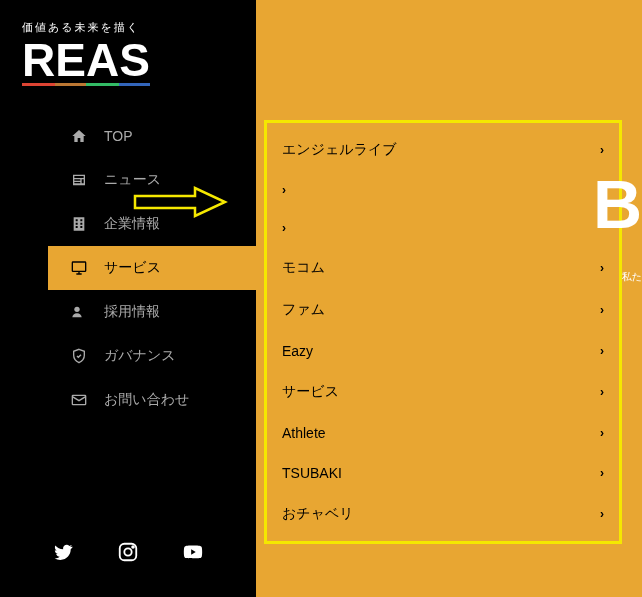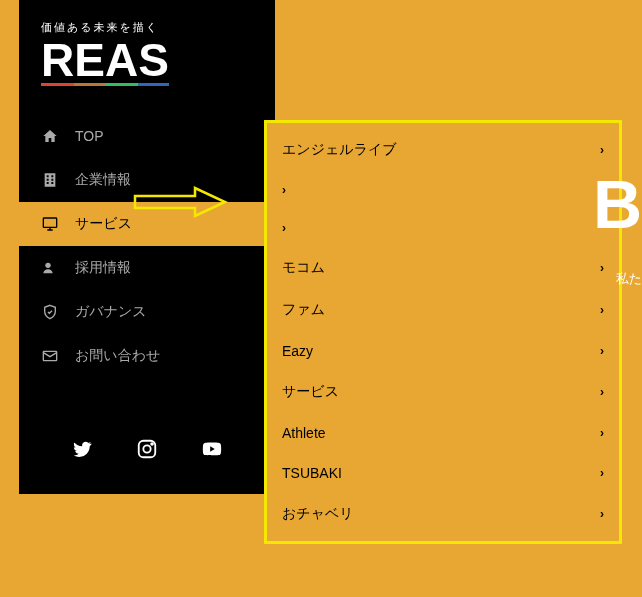--- a/index.html
+++ b/index.html
@@ -7,24 +7,23 @@
       font-family: -apple-system, BlinkMacSystemFont, "Segoe UI", "Hiragino Sans", "Hiragino Kaku Gothic ProN", Meiryo, sans-serif;
       background: #e8a632;
       width: 642px;
       height: 597px;
       display: flex;
       overflow: hidden;
     }
     .sidebar {
       width: 256px;
       background: #000;
-      height: 494px;
+      height: 597px;
       display: flex;
       flex-direction: column;
-      margin-left: 19px;
     }
     .logo-area {
       padding: 20px 22px 28px;
     }
     .tagline {
       color: #fff;
       font-size: 11px;
       letter-spacing: 2px;
       margin-bottom: 2px;
     }
@@ -36,21 +35,21 @@
     .logo-letter {
       font-size: 46px;
       font-weight: 900;
       line-height: 1;
       font-family: Arial, sans-serif;
     }
     .r1 { color: #fff; border-bottom: 3px solid #d43; }
     .e1 { color: #fff; border-bottom: 3px solid #b73; }
     .a1 { color: #fff; border-bottom: 3px solid #3b6; }
     .s1 { color: #fff; border-bottom: 3px solid #36b; }
-    .nav-menu { flex: 1; }
+    .nav-menu { flex: 1; padding-left: 48px; }
     .nav-item {
       display: flex;
       align-items: center;
       padding: 13px 22px;
       color: #aaa;
       font-size: 14px;
       cursor: pointer;
       gap: 16px;
     }
     .nav-item.active {
@@ -103,21 +102,21 @@
       color: #fff;
       font-size: 68px;
       font-weight: 900;
       font-family: Arial, sans-serif;
     }
     .page-subtext {
       position: absolute;
       right: 0;
       top: 270px;
       color: #fff;
-      font-size: 13px;
+      font-size: 10px;
     }
     .arrow {
       position: absolute;
       left: 130px;
       top: 182px;
       pointer-events: none;
     }
   </style>
 </head>
 <body>
@@ -134,20 +133,28 @@
   </div>
 
   <div class="nav-menu">
     <div class="nav-item">
       <span class="nav-icon">
         <svg width="16" height="16" viewBox="0 0 24 24" fill="currentColor">
             <path d="M12 3l10 9h-3v9h-5v-6h-4v6H5v-9H2z"></path>
           </svg>
       </span>
       <span>TOP</span>
+    </div>
+    <div class="nav-item">
+      <span class="nav-icon">
+        <svg width="16" height="16" viewBox="0 0 24 24" fill="currentColor">
+            <path d="M3 4h18v16H3V4zm2 2v3h14V6H5zm0 5v2h9v-2H5zm0 4v2h9v-2H5zm11-4v6h3v-6h-3z"></path>
+          </svg>
+      </span>
+      <span>ニュース</span>
     </div>
     <div class="nav-item">
       <span class="nav-icon">
         <svg width="16" height="16" viewBox="0 0 24 24" fill="currentColor">
             <path d="M4 2h16v20H4V2zm3 3v3h3V5H7zm7 0v3h3V5h-3zm-7 5v3h3v-3H7zm7 0v3h3v-3h-3zm-7 5v3h3v-3H7zm7 0v3h3v-3h-3z"></path>
           </svg>
       </span>
       <span>企業情報</span>
     </div>
     <div class="nav-item active">

